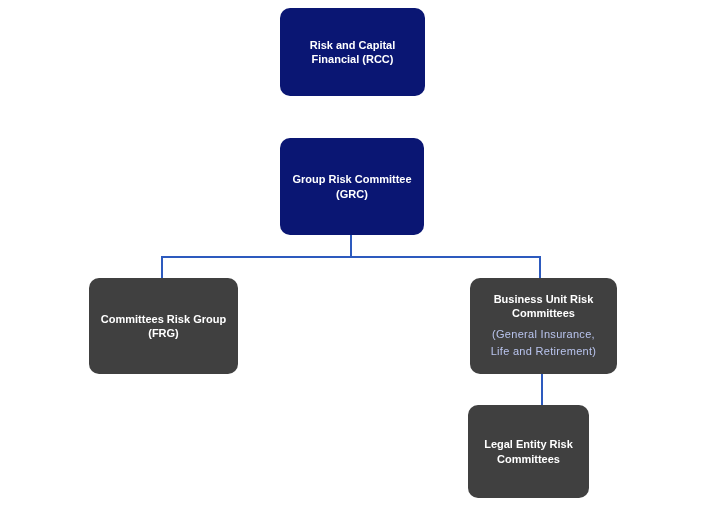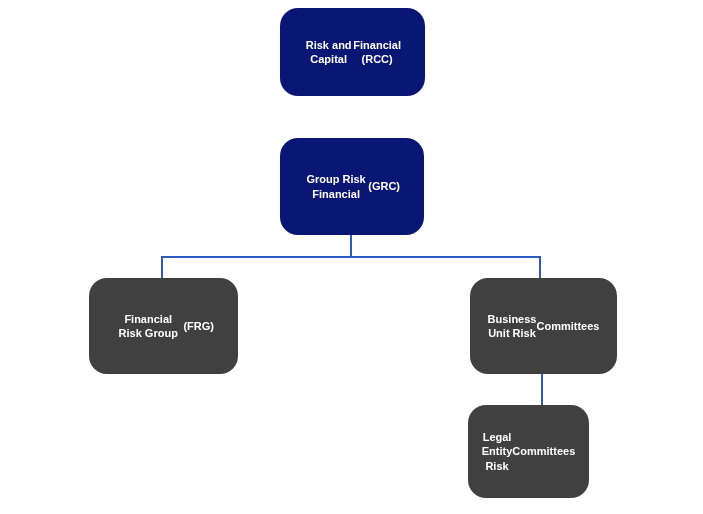--- a/index.html
+++ b/index.html
@@ -10,32 +10,32 @@
   .canvas {
     position: relative;
     width: 703px;
     height: 514px;
     background: #ffffff;
     overflow: hidden;
     font-family: "Liberation Sans", sans-serif;
   }
   .node {
     position: absolute;
-    border-radius: 18px;
+    border-radius: 10px;
     color: #ffffff;
     font-size: 11px;
     font-weight: bold;
     line-height: 1.3;
     display: flex;
-    flex-direction: row;
+    flex-direction: column;
     align-items: center;
     justify-content: center;
     text-align: center;
     box-sizing: border-box;
-    padding: 4px 24px;
+    padding: 4px 6px;
   }
   .node-dark { background: #0a1673; }
   .node-blue { background: #404040; }
 
   .node-rcc   { left: 280px; top: 8px;   width: 145px; height: 88px; }
   .node-grc   { left: 280px; top: 138px; width: 144px; height: 97px; }
   .node-frg   { left: 89px;  top: 278px; width: 149px; height: 96px; }
   .node-burc  { left: 470px; top: 278px; width: 147px; height: 96px; }
   .node-legal { left: 468px; top: 405px; width: 121px; height: 93px; }
 
@@ -67,32 +67,36 @@
   <div class="connector conn-left-drop"></div>
   <div class="connector conn-right-drop"></div>
   <div class="connector conn-burc-legal"></div>
 
   <div class="node node-dark node-rcc">
     <span class="line">Risk and Capital</span>
     <span class="line">Financial (RCC)</span>
   </div>
 
   <div class="node node-dark node-grc">
-    <span class="line">Group Risk Financial</span>
+    <span class="line">Group Risk Committee</span>
     <span class="line">(GRC)</span>
   </div>
 
   <div class="node node-blue node-frg">
-    <span class="line">Financial Risk Group</span>
+    <span class="line">Committees Risk Group</span>
     <span class="line">(FRG)</span>
   </div>
 
   <div class="node node-blue node-burc">
     <span class="line">Business Unit Risk</span>
     <span class="line">Committees</span>
+    <span class="subtitle">
+      <span class="line">(General Insurance,</span>
+      <span class="line">Life and Retirement)</span>
+    </span>
   </div>
 
   <div class="node node-blue node-legal">
     <span class="line">Legal Entity Risk</span>
     <span class="line">Committees</span>
   </div>
 
 </div>
 
 </body></html>

